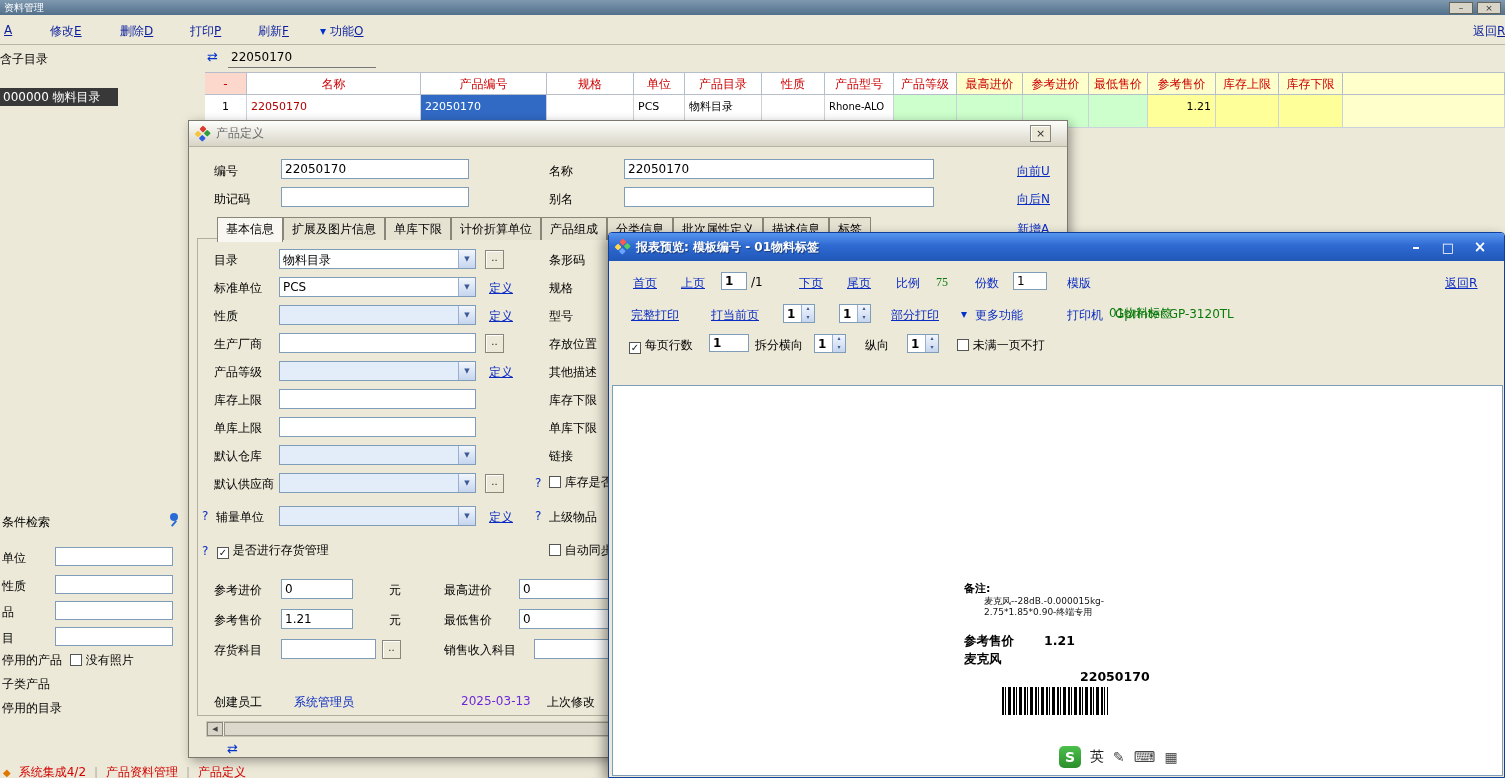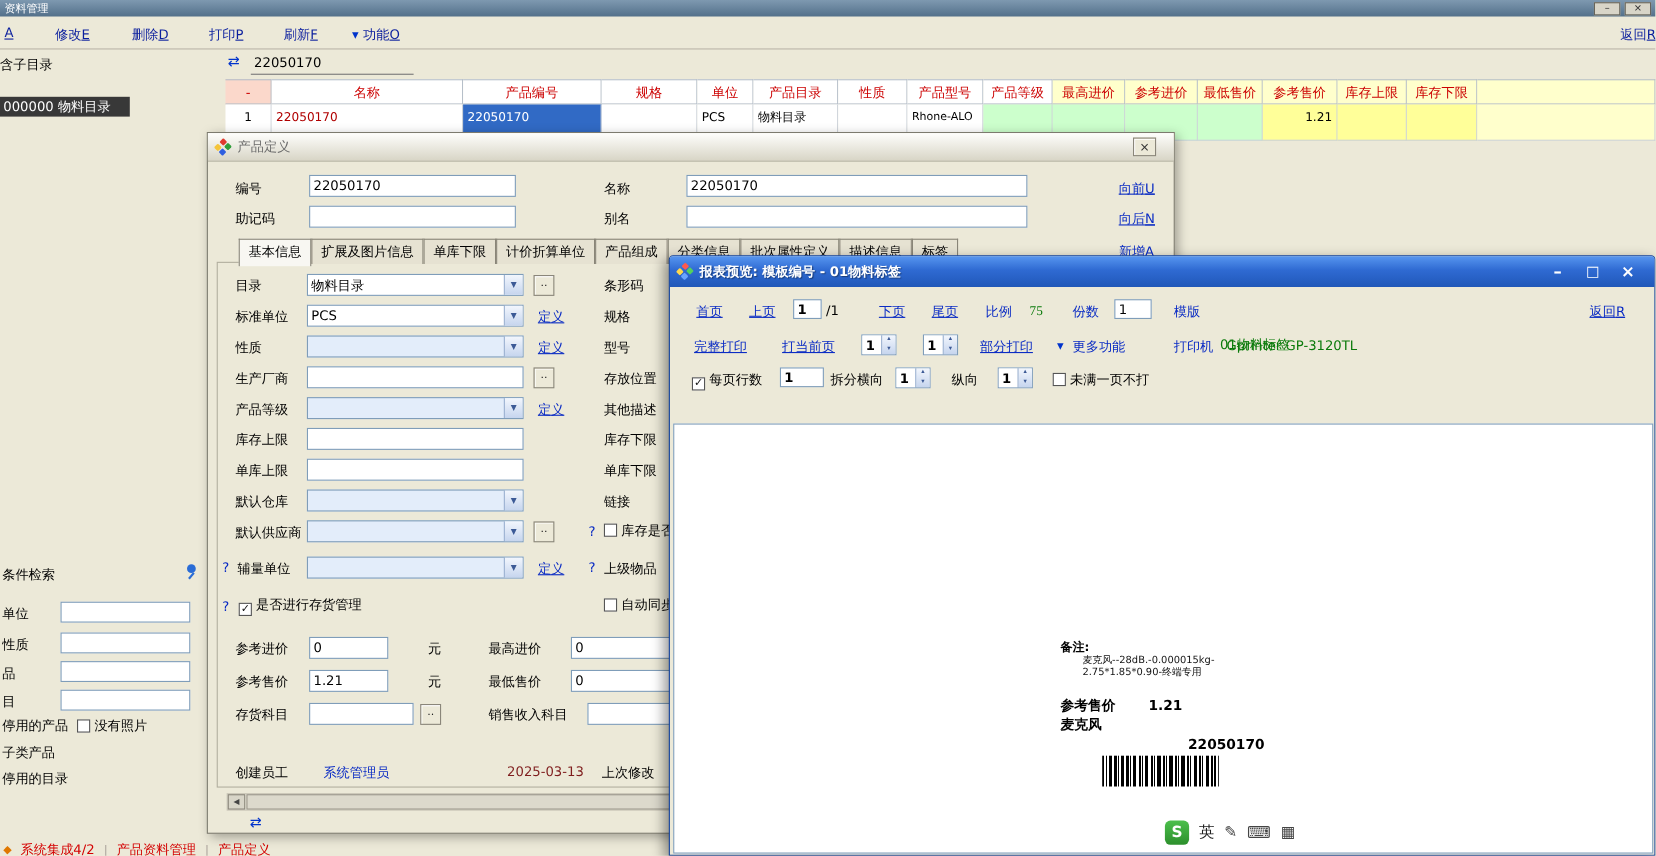--- a/index.html
+++ b/index.html
@@ -263,21 +263,21 @@
   <input class="in" style="left: 330px; top: 488px; width: 172px;" value="0">
 
   <span class="abs nw" style="left:25px;top:521px;">存货科目</span>
   <input class="in" style="left: 92px; top: 518px; width: 95px;">
   <span class="btn3" style="left:193px;top:519px;width:19px;height:19px;line-height:13px;">..</span>
   <span class="abs nw" style="left:255px;top:521px;font-family:Liberation Serif, serif;">销售收入科目</span>
   <input class="in" style="left: 345px; top: 518px; width: 157px;">
 
   <span class="abs nw" style="left:25px;top:573px;">创建员工</span>
   <span class="abs nw" style="left:105px;top:573px;color:#0b2cc4;">系统管理员</span>
-  <span class="abs nw" style="left:272px;top:573px;color:#7f1d1d;">2025-03-13</span>
+  <span class="abs nw" style="left:272px;top:573px;color:#6d28d9;">2025-03-13</span>
   <span class="abs nw" style="left:358px;top:573px;">上次修改</span>
 
   <div class="abs" style="left:17px;top:600px;width:656px;height:16px;background:#f2f0e4;border:1px solid #c9c5b6;display:flex;align-items:center;">
     <span style="width:16px;height:14px;background:#d8d5c8;border:1px solid #8a867a;font-size:7px;line-height:13px;text-align:center;color:#444;">◀</span>
     <span style="width:480px;height:14px;background:#dcd9cc;border:1px solid #9a968a;margin-left:1px;"></span>
   </div>
   <span class="abs nw" style="left:38px;top:620px;color:#0033cc;font-size:13px;">⇄</span>
 </div>
 
 <div class="abs" style="left:608px;top:232px;width:897px;height:546px;background:#ece9d8;border:1px solid #10409c;box-shadow:-4px 4px 12px rgba(0,0,0,.4);z-index:20;border-radius:4px 4px 0 0;">

